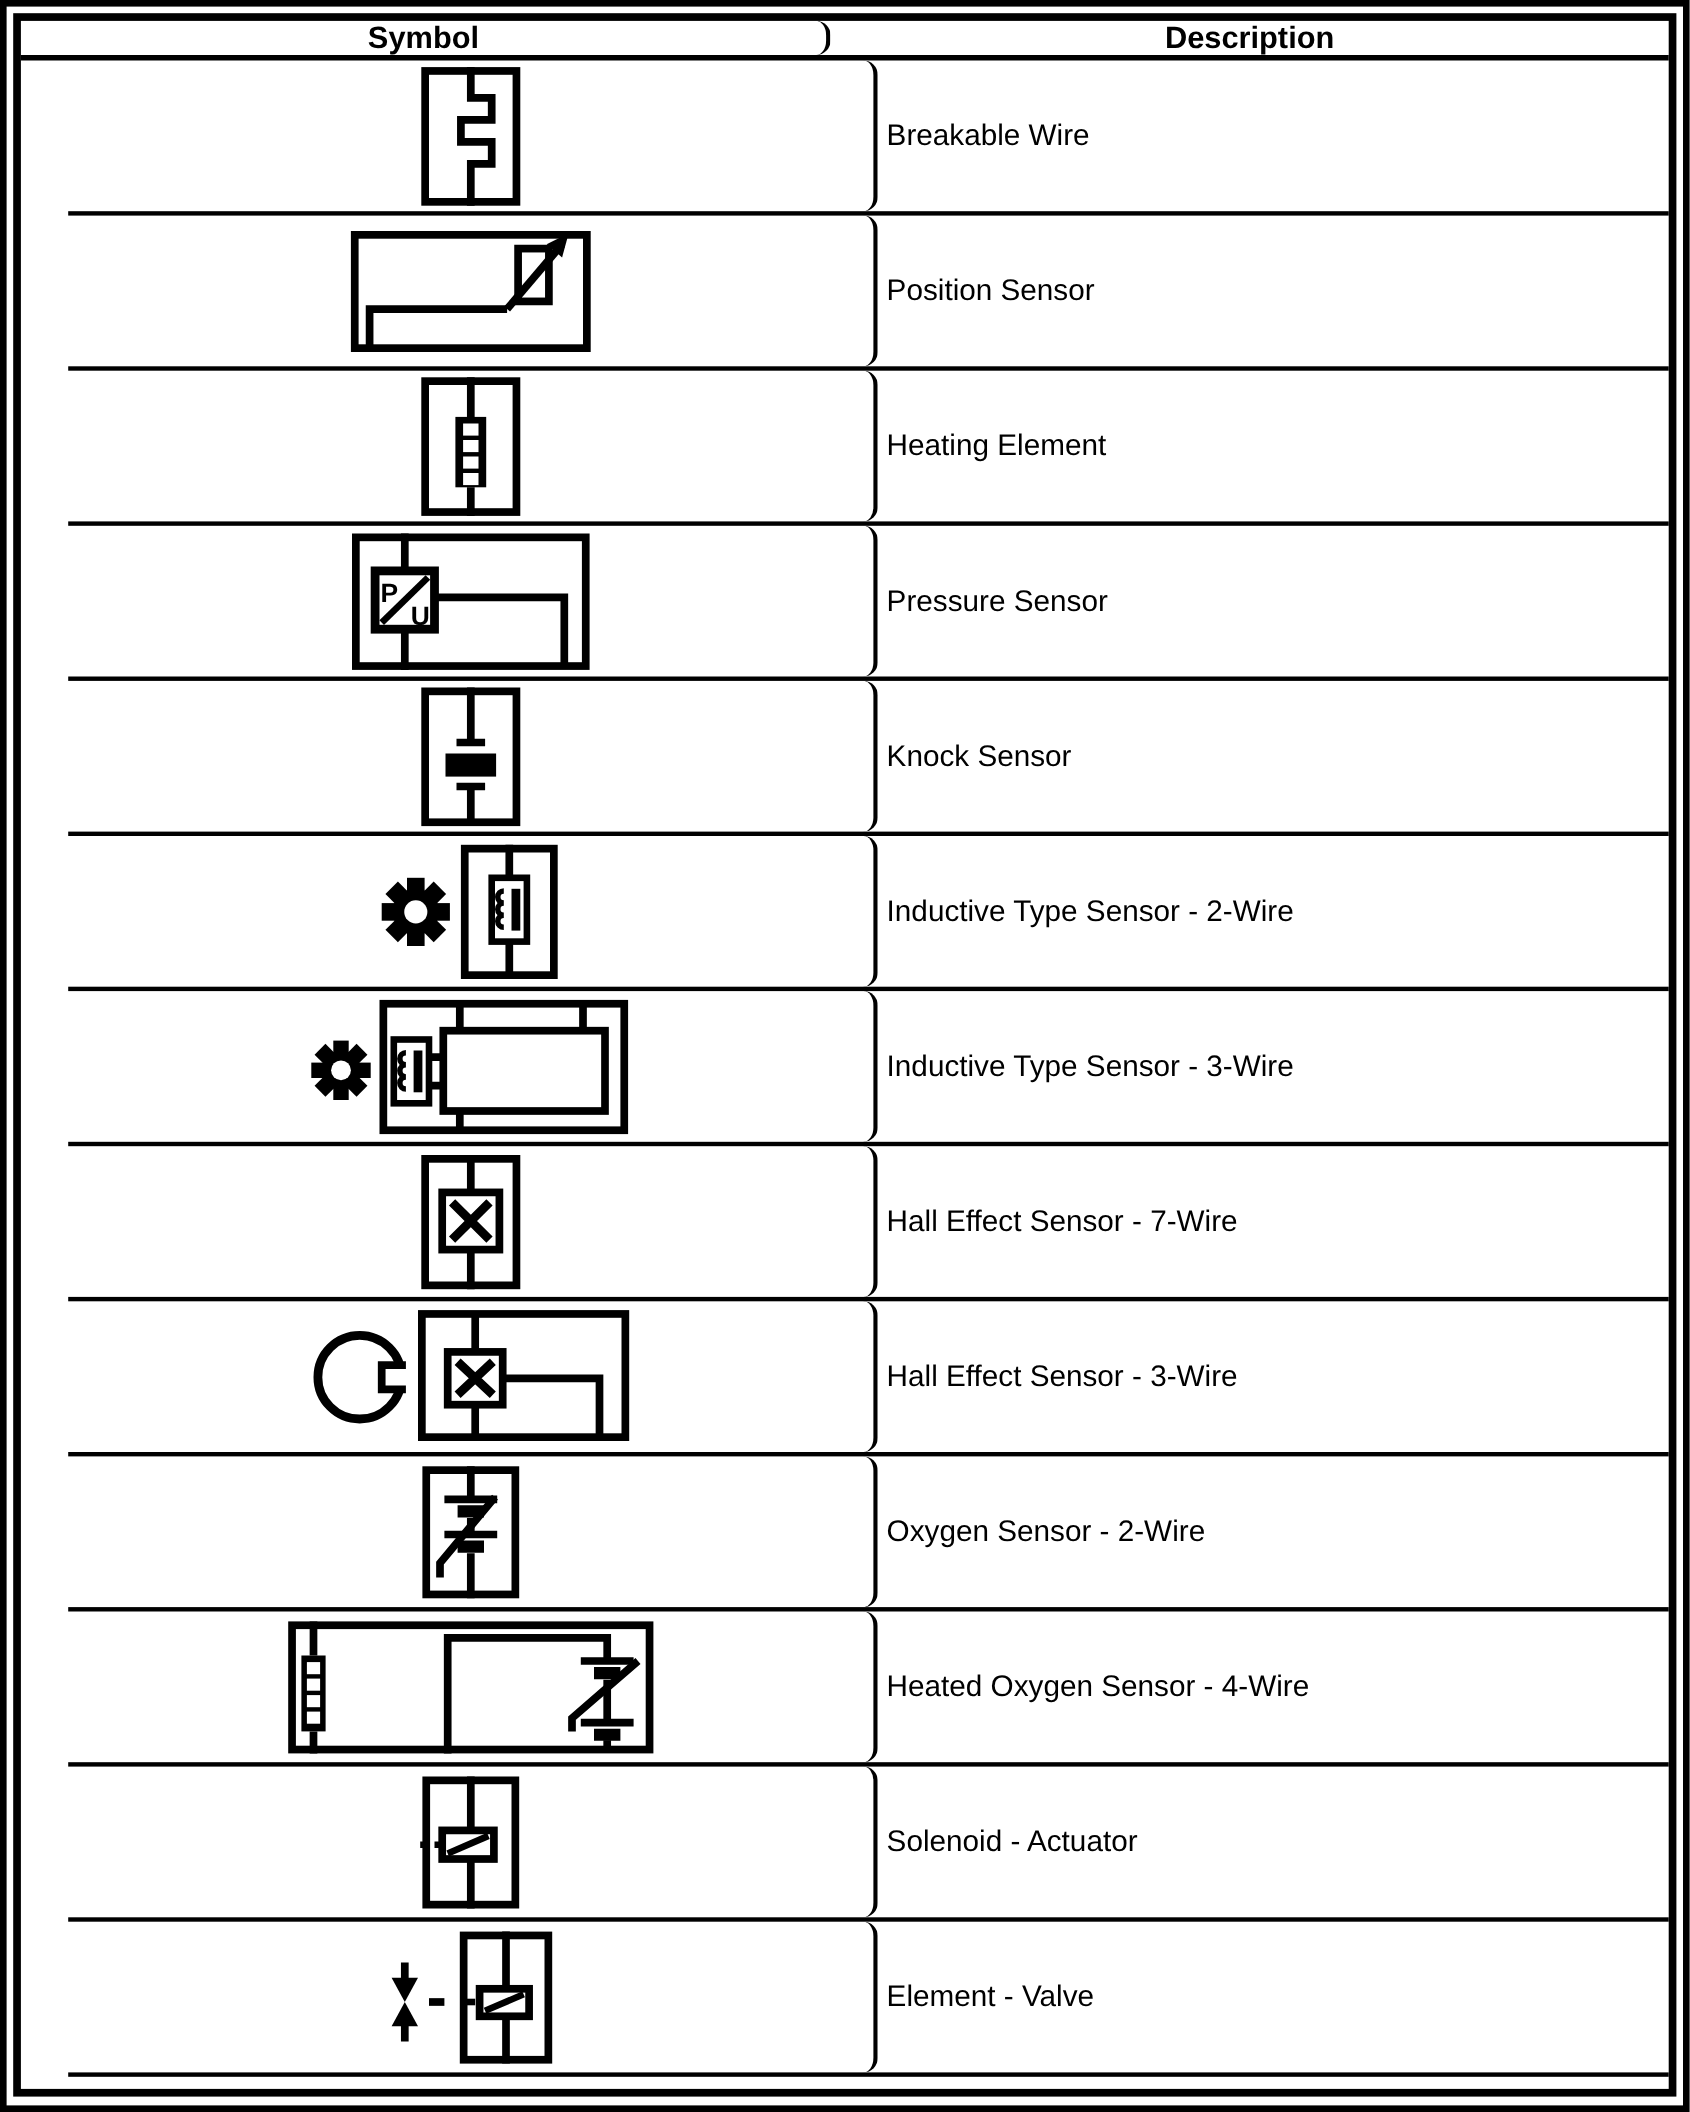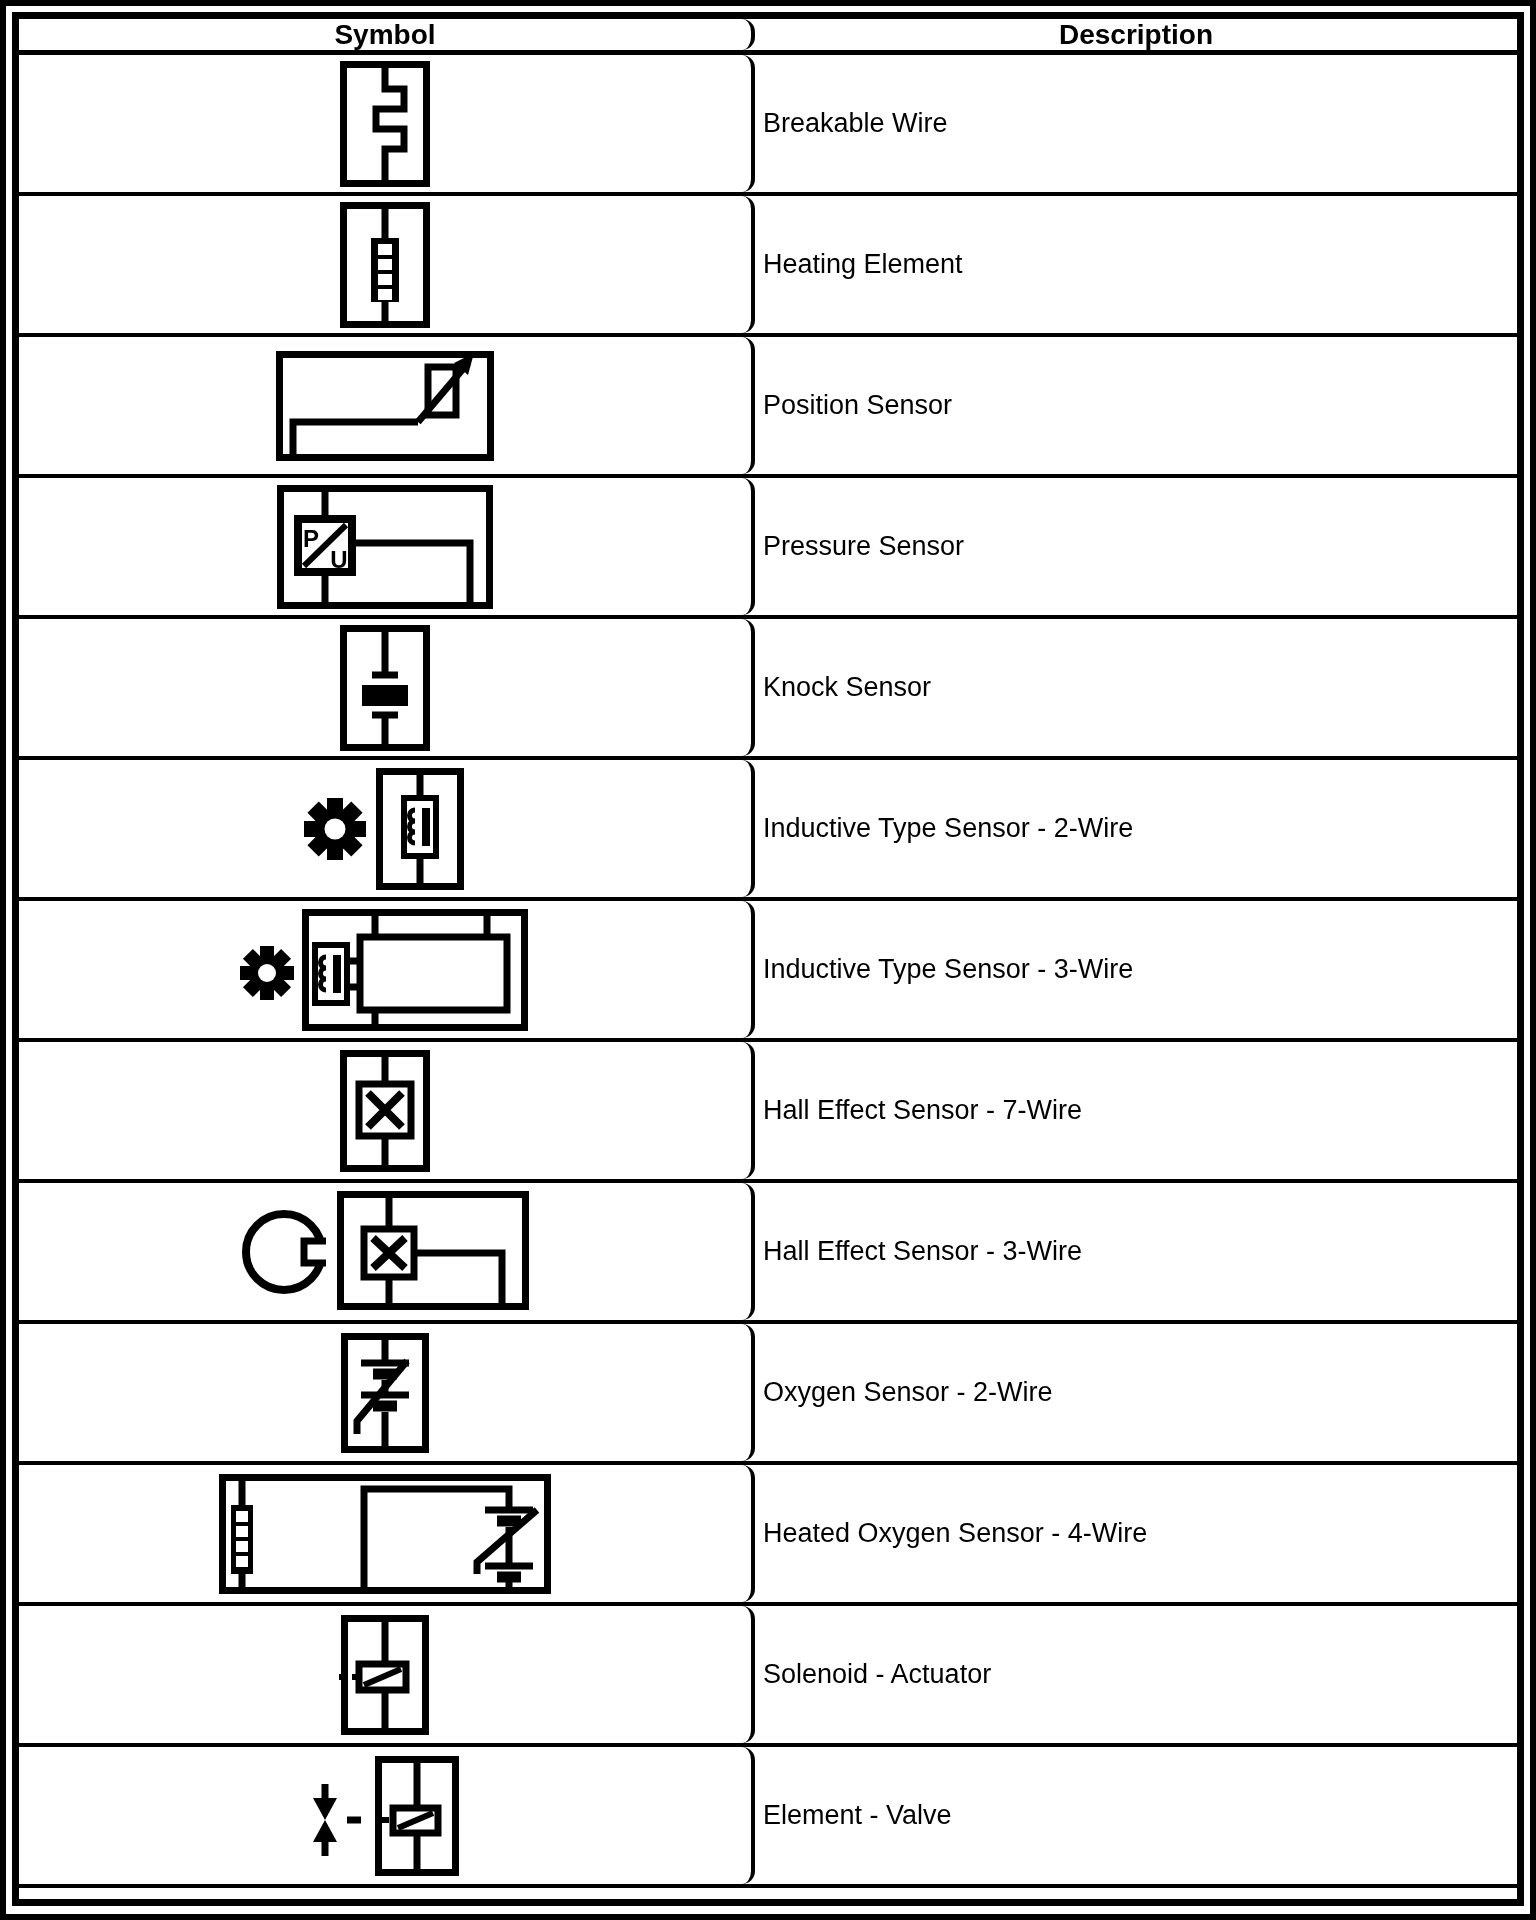--- a/index.html
+++ b/index.html
@@ -2,21 +2,21 @@
 <html><head>
 <meta charset="utf-8">
 <style>
   html,body{margin:0;padding:0;background:#fff;}
   body{width:1536px;height:1920px;position:relative;overflow:hidden;
        font-family:"Liberation Sans",sans-serif;color:#000;}
   .page-border{position:absolute;inset:0;border:6px solid #000;}
   .table-frame{position:absolute;left:12px;top:12px;right:12px;bottom:14px;
                border:7px solid #000;background:#fff;display:flex;flex-direction:column;}
   .hdr-row{height:36px;display:flex;border-bottom:5px solid #000;box-sizing:border-box;}
-  .row{height:141px;display:flex;border-bottom:4px solid #000;box-sizing:border-box;}
+  .row{height:141px;display:flex;border-bottom:4px solid #000;box-sizing:border-box;margin-left:43px;}
   .sym-cell{width:736px;box-sizing:border-box;border-right:4px solid #000;
             display:flex;align-items:center;justify-content:center;border-radius:13px;}
   .desc-cell{flex:1;display:flex;align-items:center;padding-left:8px;box-sizing:border-box;}
   .hdr-cell{display:flex;align-items:center;justify-content:center;
             font-weight:bold;font-size:28px;}
   .desc-text{font-size:27px;}
   svg{display:block;overflow:visible;}
   .ink{stroke:#000;fill:none;}
   .fill{fill:#000;}
   .sym-label{font-family:"Liberation Sans",sans-serif;font-size:24px;font-weight:bold;fill:#000;}
@@ -44,47 +44,47 @@
         <path class="ink" stroke-width="7" d="M45,0 V28 H64 V48 H36 V68 H64 V88 H45 V126"></path>
       </svg>
     </div>
     <div class="desc-cell">
       <span class="desc-text">Breakable Wire</span>
     </div>
   </div>
 
   <div class="row">
     <div class="sym-cell">
+      <svg width="218" height="110" viewBox="0 0 218 110">
+        <rect class="ink" x="3.5" y="3.5" width="211" height="103" stroke-width="7"></rect>
+        <path class="ink" stroke-width="7" d="M17,110 V71 H142"></path>
+        <rect class="ink" x="152" y="16" width="28" height="48" stroke-width="7"></rect>
+        <path class="ink" stroke-width="7" d="M142,71 L192,12"></path>
+        <polygon class="fill" points="198,2 192,24 178,12"></polygon>
+      </svg>
+    </div>
+    <div class="desc-cell">
+      <span class="desc-text">Position Sensor</span>
+    </div>
+  </div>
+
+  <div class="row">
+    <div class="sym-cell">
       <svg width="90" height="126" viewBox="0 0 90 126">
         <rect class="ink" x="3.5" y="3.5" width="83" height="119" stroke-width="7"></rect>
         <path class="ink" stroke-width="7" d="M45,0 V36 M45,100 V126"></path>
         <rect class="fill" x="31" y="36" width="28" height="64"></rect>
         <rect x="38" y="42" width="14" height="11" fill="#fff"></rect>
         <rect x="38" y="57" width="14" height="11" fill="#fff"></rect>
         <rect x="38" y="72" width="14" height="11" fill="#fff"></rect>
         <rect x="38" y="87" width="14" height="11" fill="#fff"></rect>
       </svg>
     </div>
     <div class="desc-cell">
       <span class="desc-text">Heating Element</span>
-    </div>
-  </div>
-
-  <div class="row">
-    <div class="sym-cell">
-      <svg width="218" height="110" viewBox="0 0 218 110">
-        <rect class="ink" x="3.5" y="3.5" width="211" height="103" stroke-width="7"></rect>
-        <path class="ink" stroke-width="7" d="M17,110 V71 H142"></path>
-        <rect class="ink" x="152" y="16" width="28" height="48" stroke-width="7"></rect>
-        <path class="ink" stroke-width="7" d="M142,71 L192,12"></path>
-        <polygon class="fill" points="198,2 192,24 178,12"></polygon>
-      </svg>
-    </div>
-    <div class="desc-cell">
-      <span class="desc-text">Position Sensor</span>
     </div>
   </div>
 
   <div class="row">
     <div class="sym-cell">
       <svg width="216" height="124" viewBox="0 0 216 124">
         <rect class="ink" x="3.5" y="3.5" width="209" height="117" stroke-width="7"></rect>
         <path class="ink" stroke-width="7" d="M48,0 V34 M48,87 V124"></path>
         <rect class="ink" x="21" y="34" width="54" height="53" stroke-width="8"></rect>
         <path class="ink" stroke-width="6" d="M27,81 L69,40"></path>

